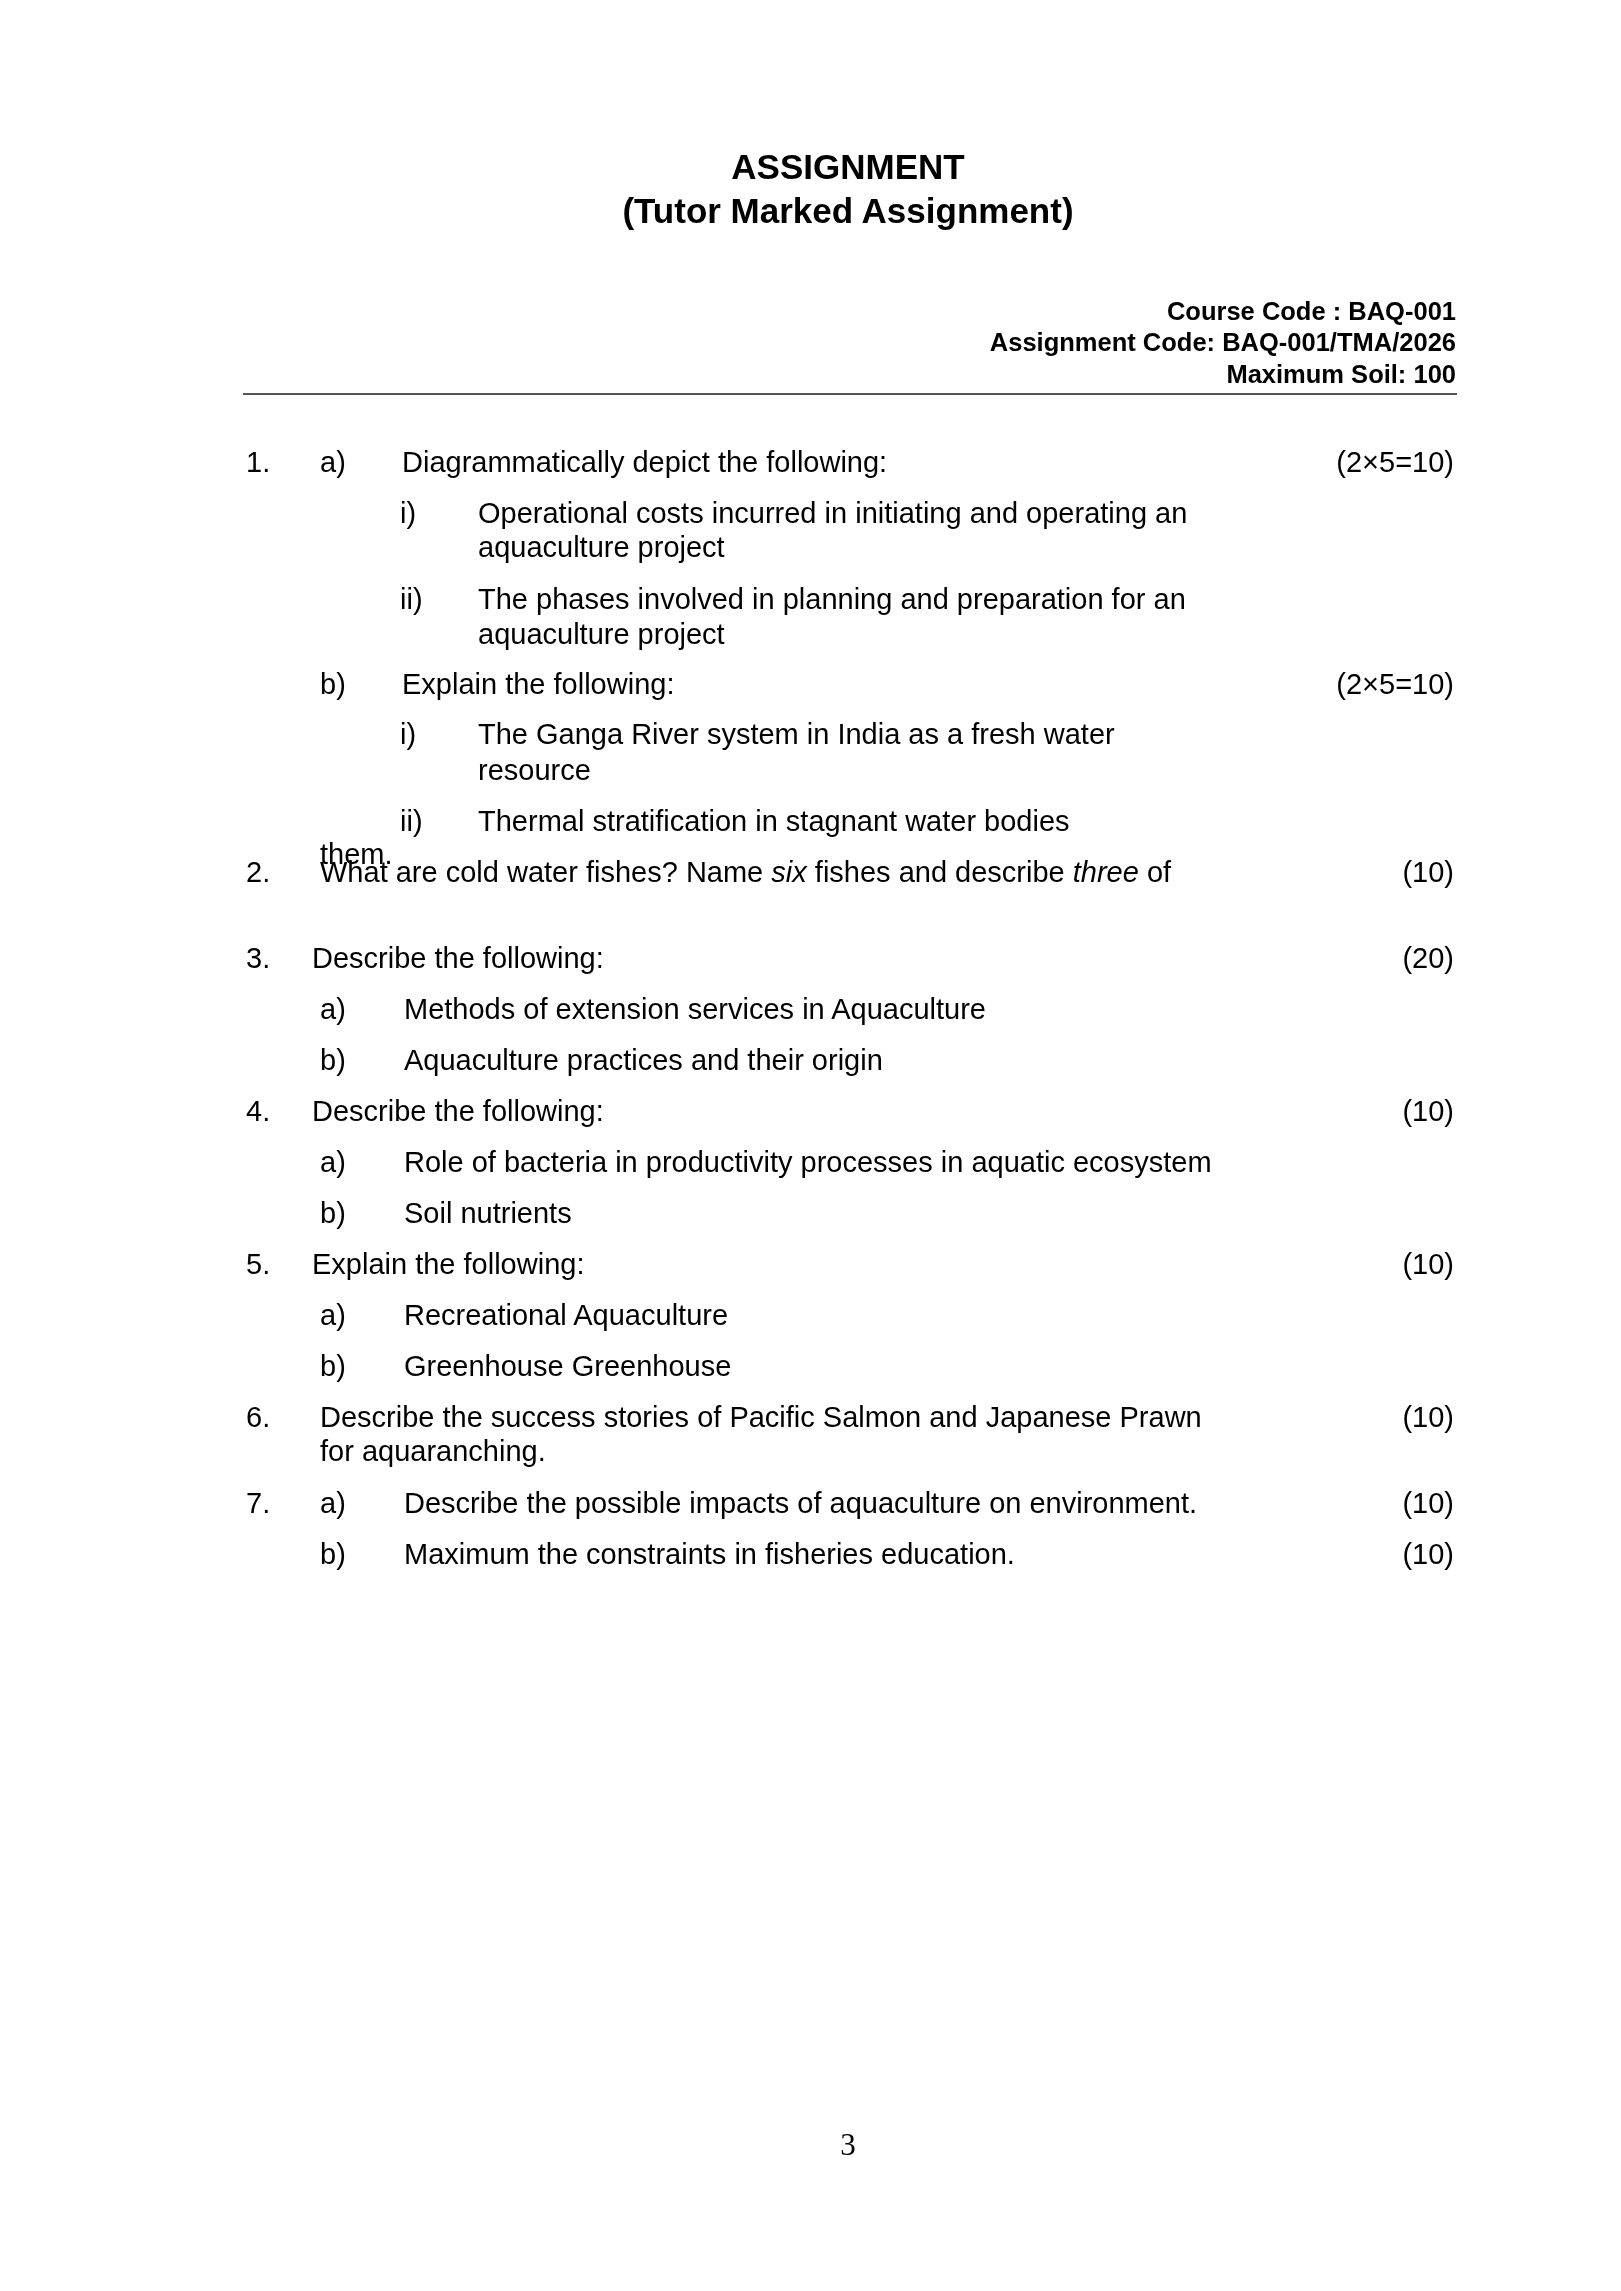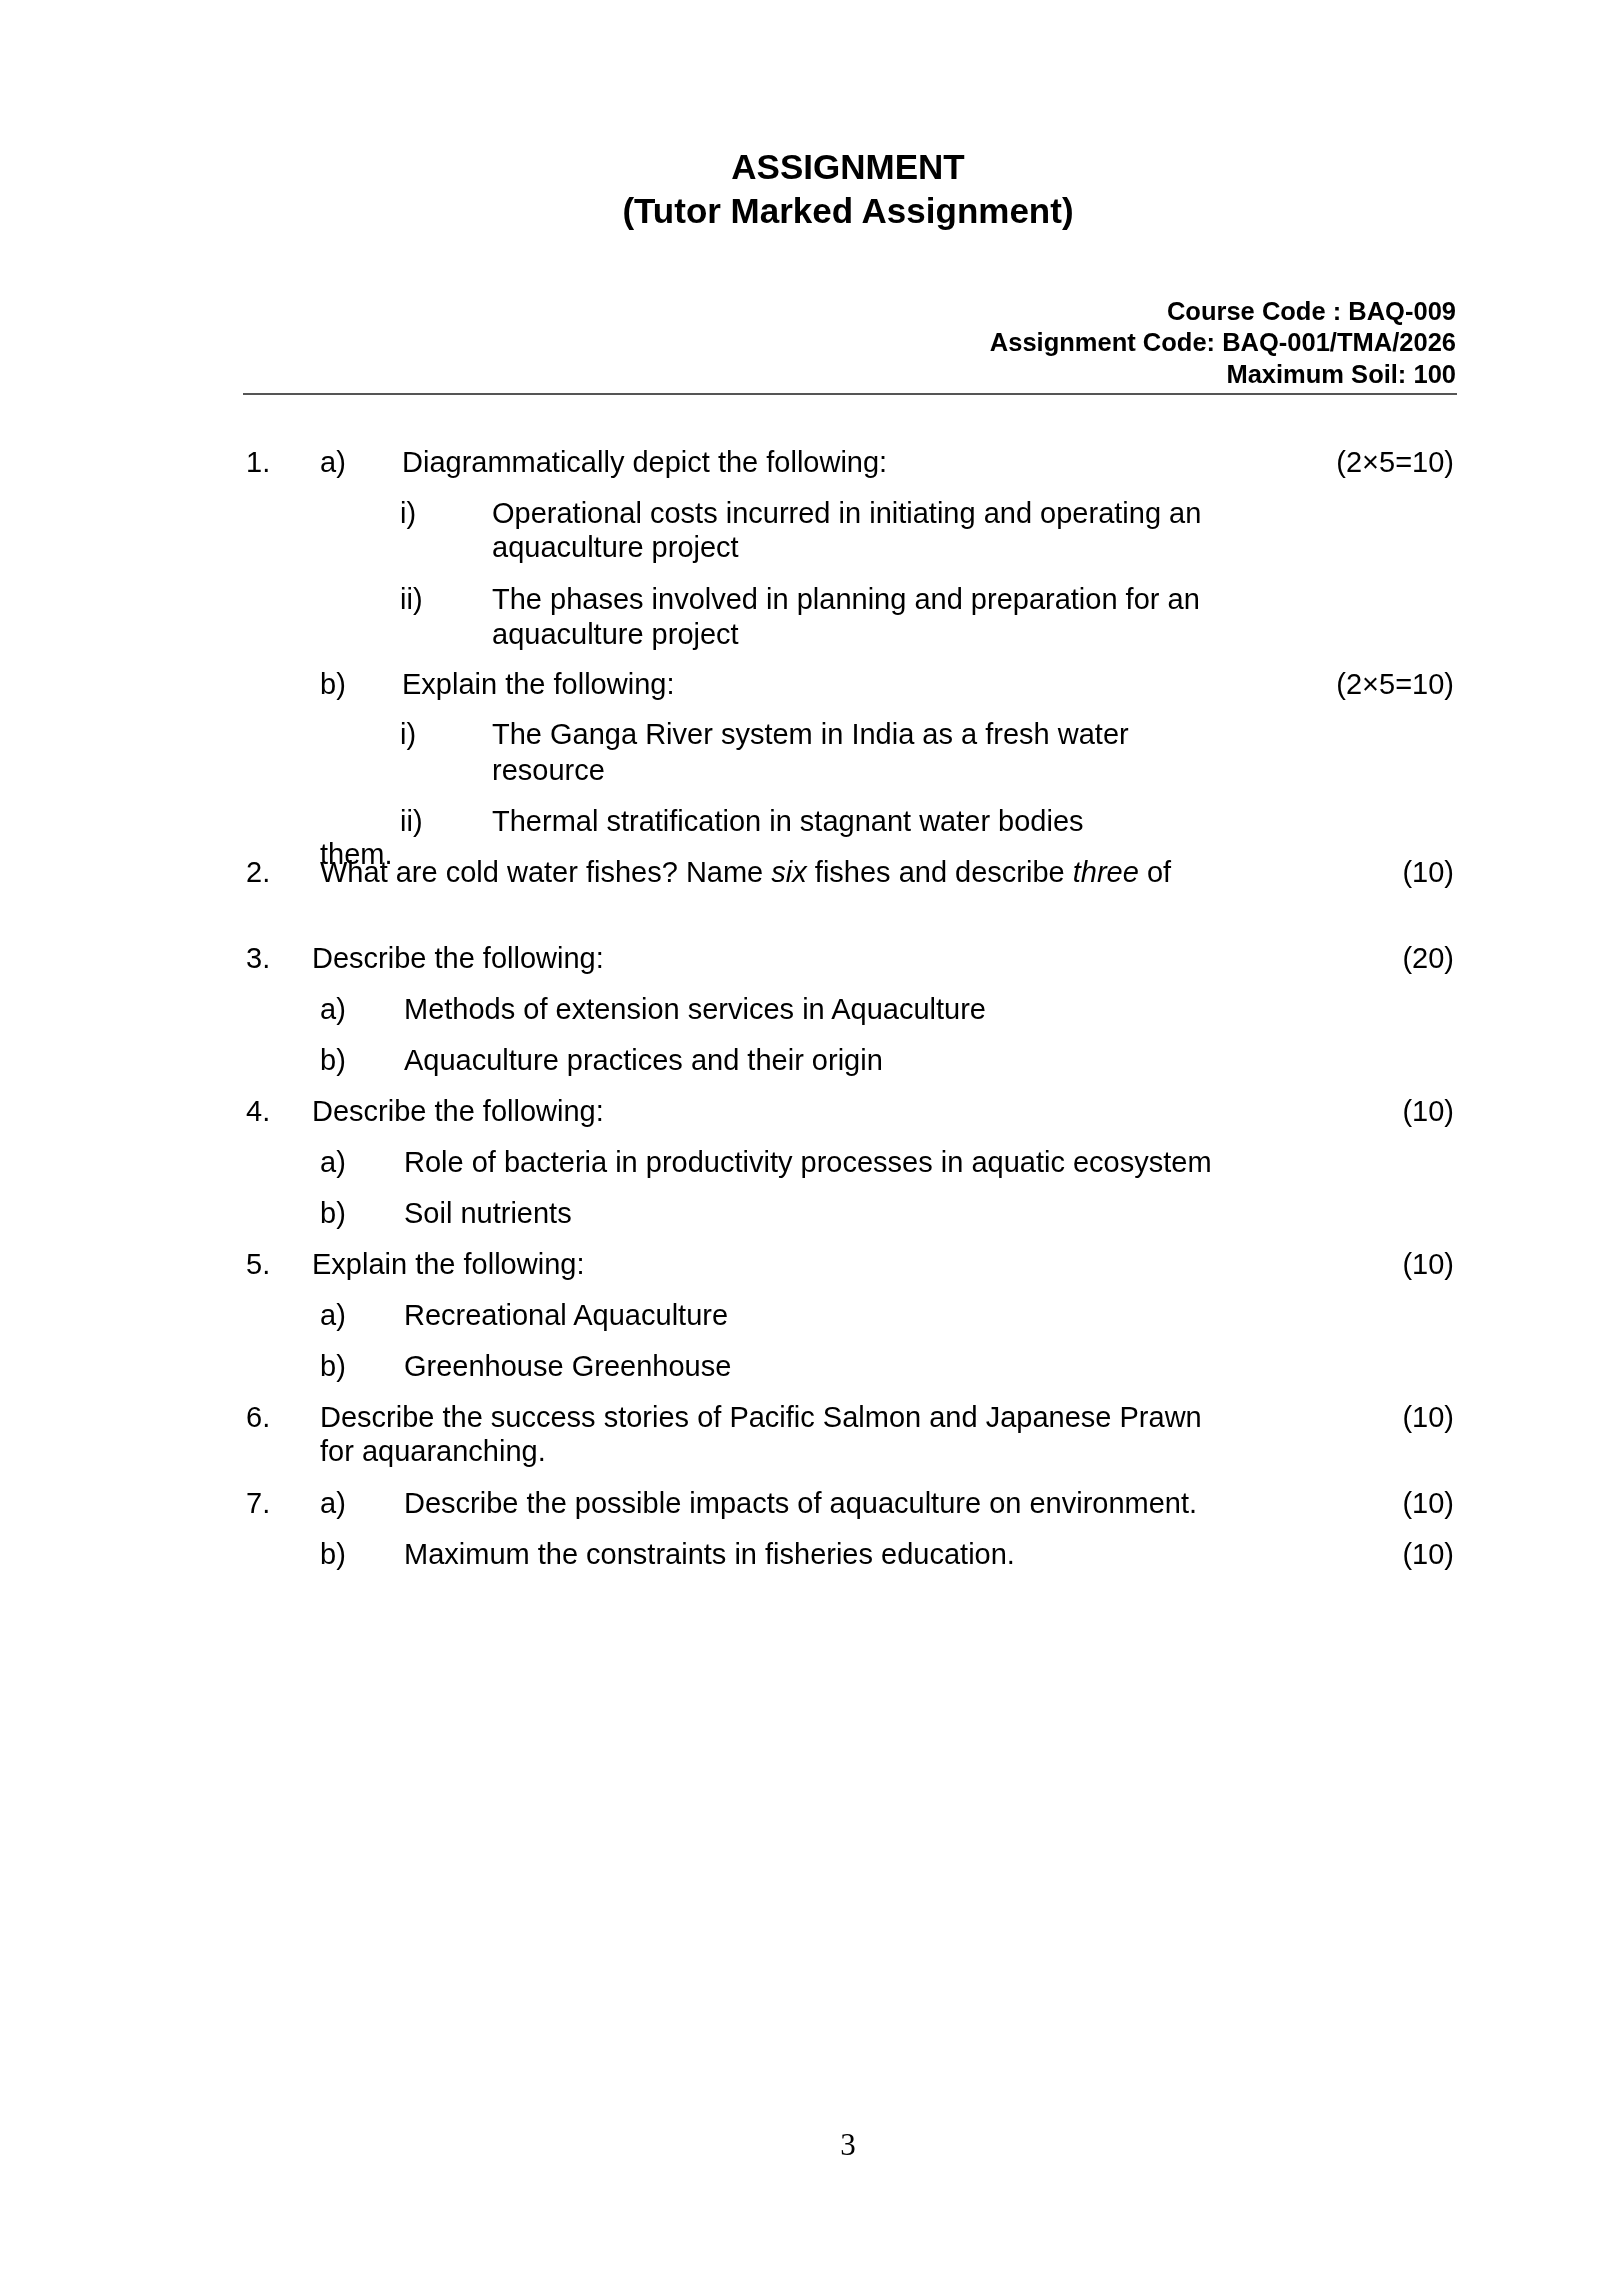--- a/index.html
+++ b/index.html
@@ -12,33 +12,33 @@
   .m2 { top:327px; }
   .m3 { top:359px; }
   .rule { position:absolute; left:243px; top:393px; width:1214px; height:2px; background:#555; }
   .row { position:absolute; font-size:29px; line-height:35px; white-space:nowrap; }
   .num { left:246px; }
   .lt1 { left:320px; }
   .lt2 { left:312px; }
   .txtA { left:402px; }
   .txtB { left:396px;margin-left:8px; }
   .rom { left:400px; }
-  .romtxt { left:478px;margin-left:14px; }
+  .romtxt { left:478px; }
   .mark { right:167px; text-align:left; }
   .pg { position:absolute; top:2127px; left:0; width:1696px; text-align:center; font-family:"Liberation Serif", serif; font-size:31px; }
 </style>
 </head>
 <body>
 
 <div>
 
   <div class="title t1">ASSIGNMENT</div>
   <div class="title t2">(Tutor Marked Assignment)</div>
 
-  <div class="meta m1">Course Code : BAQ-009</div>
+  <div class="meta m1">Course Code : BAQ-001</div>
   <div class="meta m2">Assignment Code: BAQ-001/TMA/2026</div>
   <div class="meta m3">Maximum Soil: 100</div>
   <div class="rule"></div>
 
   <div>
     <div class="row num" style="top:445px">1.</div>
     <div class="row lt1" style="top:445px">a)</div>
     <div class="row txtA" style="top:445px">Diagrammatically depict the following:</div>
     <div class="row mark" style="top:445px">(2×5=10)</div>
 

